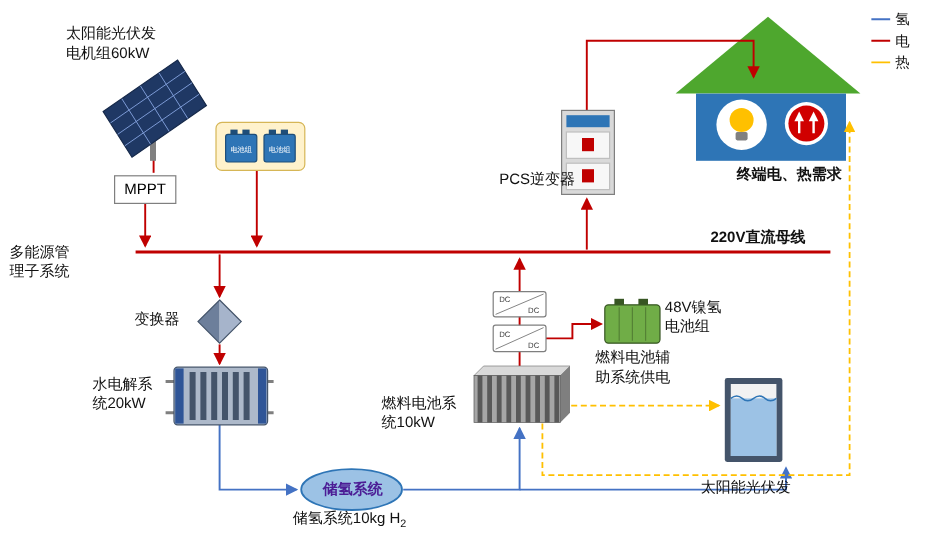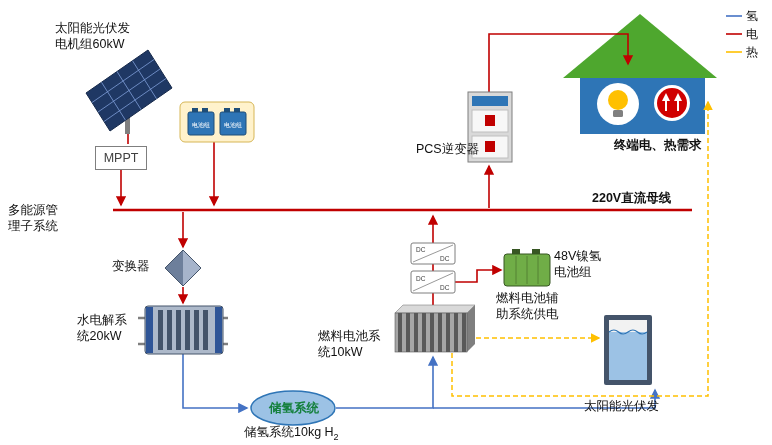--- a/index.html
+++ b/index.html
@@ -8,26 +8,26 @@
     font-family:"Liberation Sans",sans-serif;
   }
   .wires{position:absolute;left:0;top:0;}
   .lbl{
     position:absolute;font-size:12.5px;line-height:1.28;color:#111;
     white-space:pre-line;
   }
   .mppt-box{
     position:absolute;left:95px;top:146px;width:52px;height:24px;
     background:#fff;border:1px solid #7f7f7f;display:flex;align-items:center;
-    justify-content:center;font-size:12.5px;color:#404040;box-sizing:border-box;
+    justify-content:center;font-size:12.5px;color:#000000;box-sizing:border-box;
   }
   .h2-ellipse-label{
     position:absolute;left:252px;top:400px;width:84px;height:17px;
     display:flex;align-items:center;justify-content:center;
-    font-size:12.5px;font-weight:bold;color:#15803d;
+    font-size:12.5px;font-weight:bold;color:#4c1d95;
   }
   .legend{position:absolute;left:726px;top:7px;width:44px;}
   .legend-row{display:flex;align-items:center;height:18px;gap:4px;}
   .legend-row span{font-size:12px;color:#111;}
   .svg-tiny{font-size:6px;fill:#fff;font-family:"Liberation Sans",sans-serif;}
   .svg-dc{font-size:6.5px;fill:#404040;font-family:"Liberation Sans",sans-serif;}
   sub{font-size:9px;}
 </style>
 </head>
 <body>

